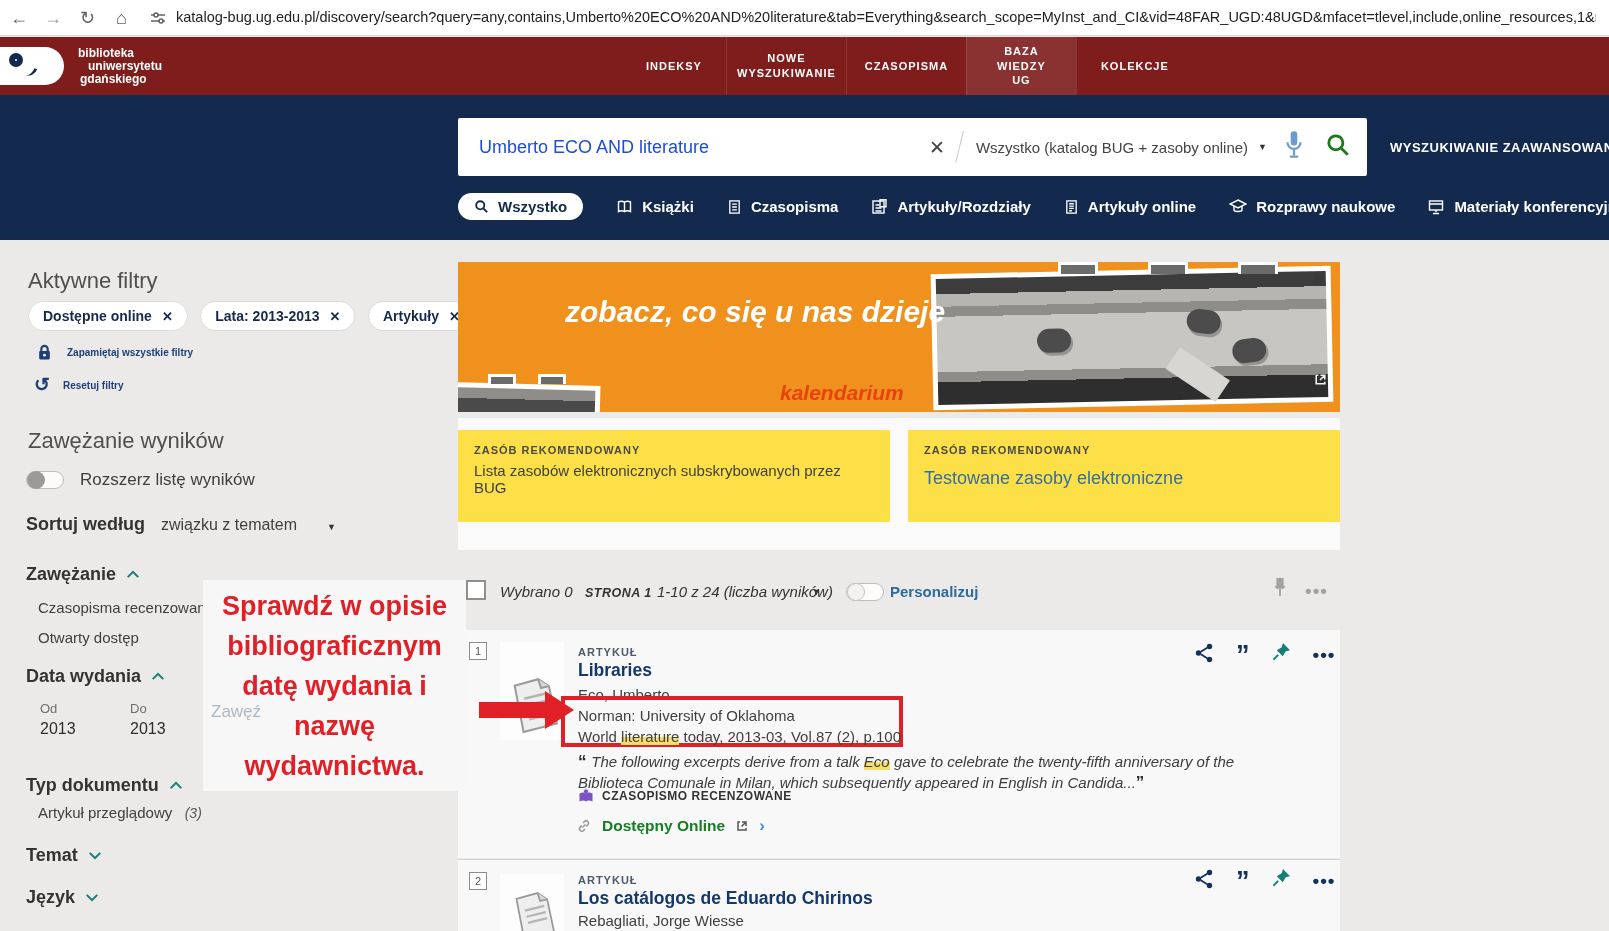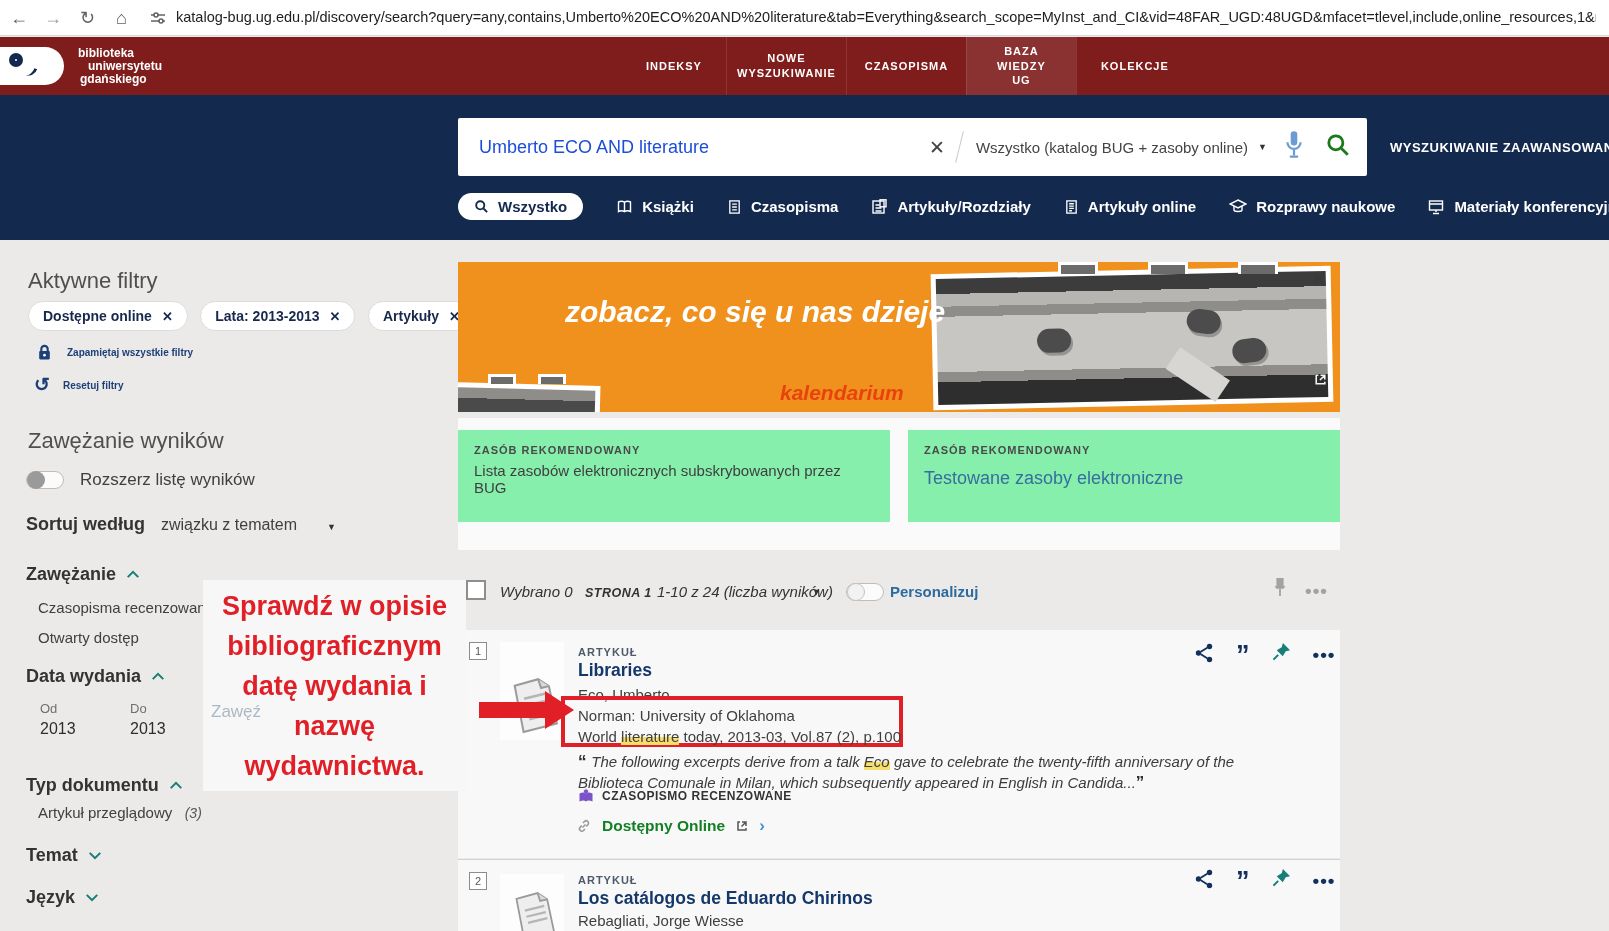--- a/index.html
+++ b/index.html
@@ -65,21 +65,21 @@
       linear-gradient(#3c3c3c 0 12%, #b7b5b2 12% 22%, #8f8d8a 22% 30%, #c8c6c3 30% 74%, #8f8d8a 74% 82%, #2e2e2e 82% 100%); position:relative; }
   .capsule { position:absolute; width:34px; height:24px; background:#4c4c4c; border-radius:12px; box-shadow:2px 3px 0 rgba(0,0,0,.25); }
   .notch { position:absolute; background:#6b6b6b; border:3px solid #fff; border-bottom:none; }
   #banner-headline { position:absolute; left:107px; top:33px; color:#fff; font-size:30px; font-weight:bold; font-style:italic; }
   #banner-link { position:absolute; left:322px; top:119px; color:#e8430f; font-size:21px; font-weight:bold; font-style:italic; cursor:pointer; }
   #banner-close { position:absolute; right:14px; top:7px; color:#3a3a3a; font-size:17px; font-weight:bold; cursor:pointer; }
   #banner-ext { position:absolute; right:12px; top:110px; cursor:pointer; }
 
   
   #cards-strip { left:458px; top:418px; width:882px; height:132px; background:#fbfafa; }
-  .rec-card { position:absolute; top:12px; width:432px; height:92px; background:#86efac; padding:14px 16px; cursor:pointer; }
+  .rec-card { position:absolute; top:12px; width:432px; height:92px; background:#fde047; padding:14px 16px; cursor:pointer; }
   .rec-tag { font-size:11px; font-weight:bold; letter-spacing:1px; color:#4a4a4a; }
   .rec-title { font-size:18px; color:#366f9e; margin-top:12px; }
   .rec-sub { font-size:15px; color:#3f3f3f; margin-top:6px; }
 
   
   .tb-italic { font-style:italic; color:#333; font-size:15px; }
   #tb-page { font-style:italic; font-weight:bold; font-size:12.5px; color:#333; letter-spacing:.5px; }
   #personalize-label { color:#2d6a9f; font-weight:bold; font-size:15px; cursor:pointer; }
   #tb-checkbox { width:20px; height:20px; background:#fff; border:2px solid #8e8e8e; cursor:pointer; }
   .gray-icon { color:#a2a2a2; }

